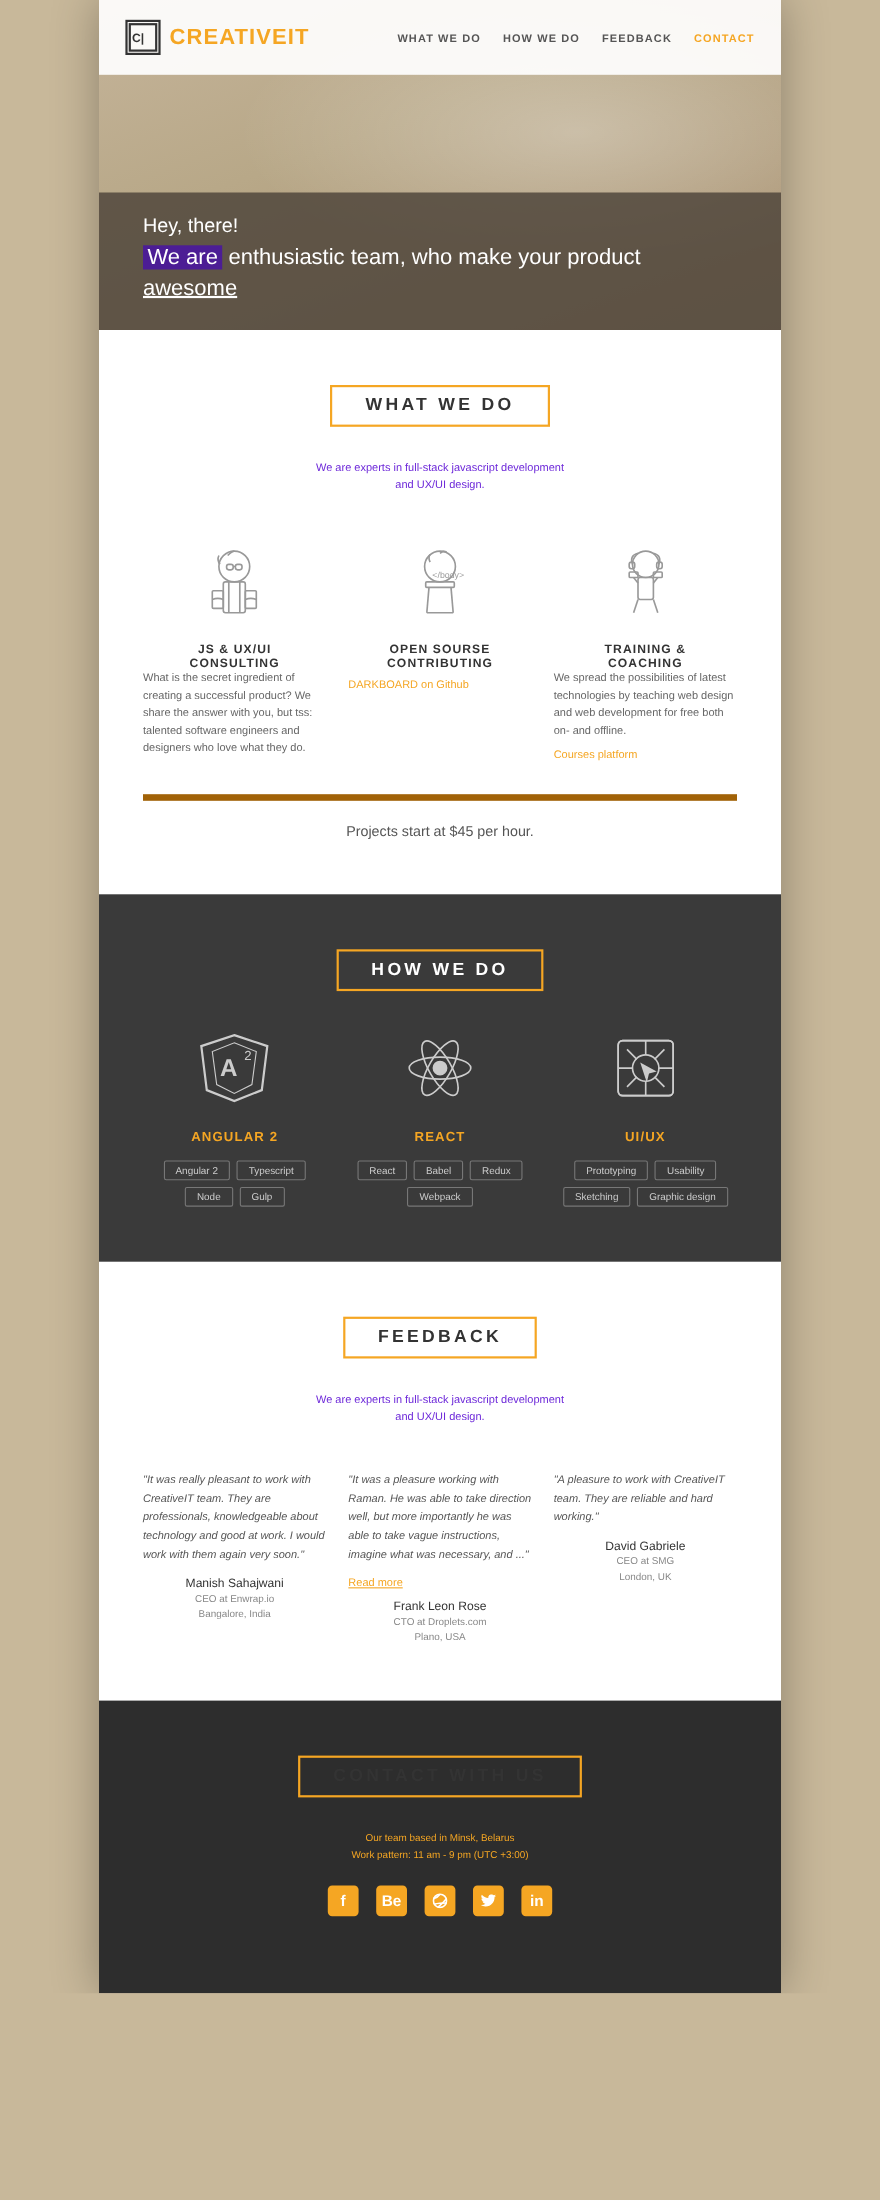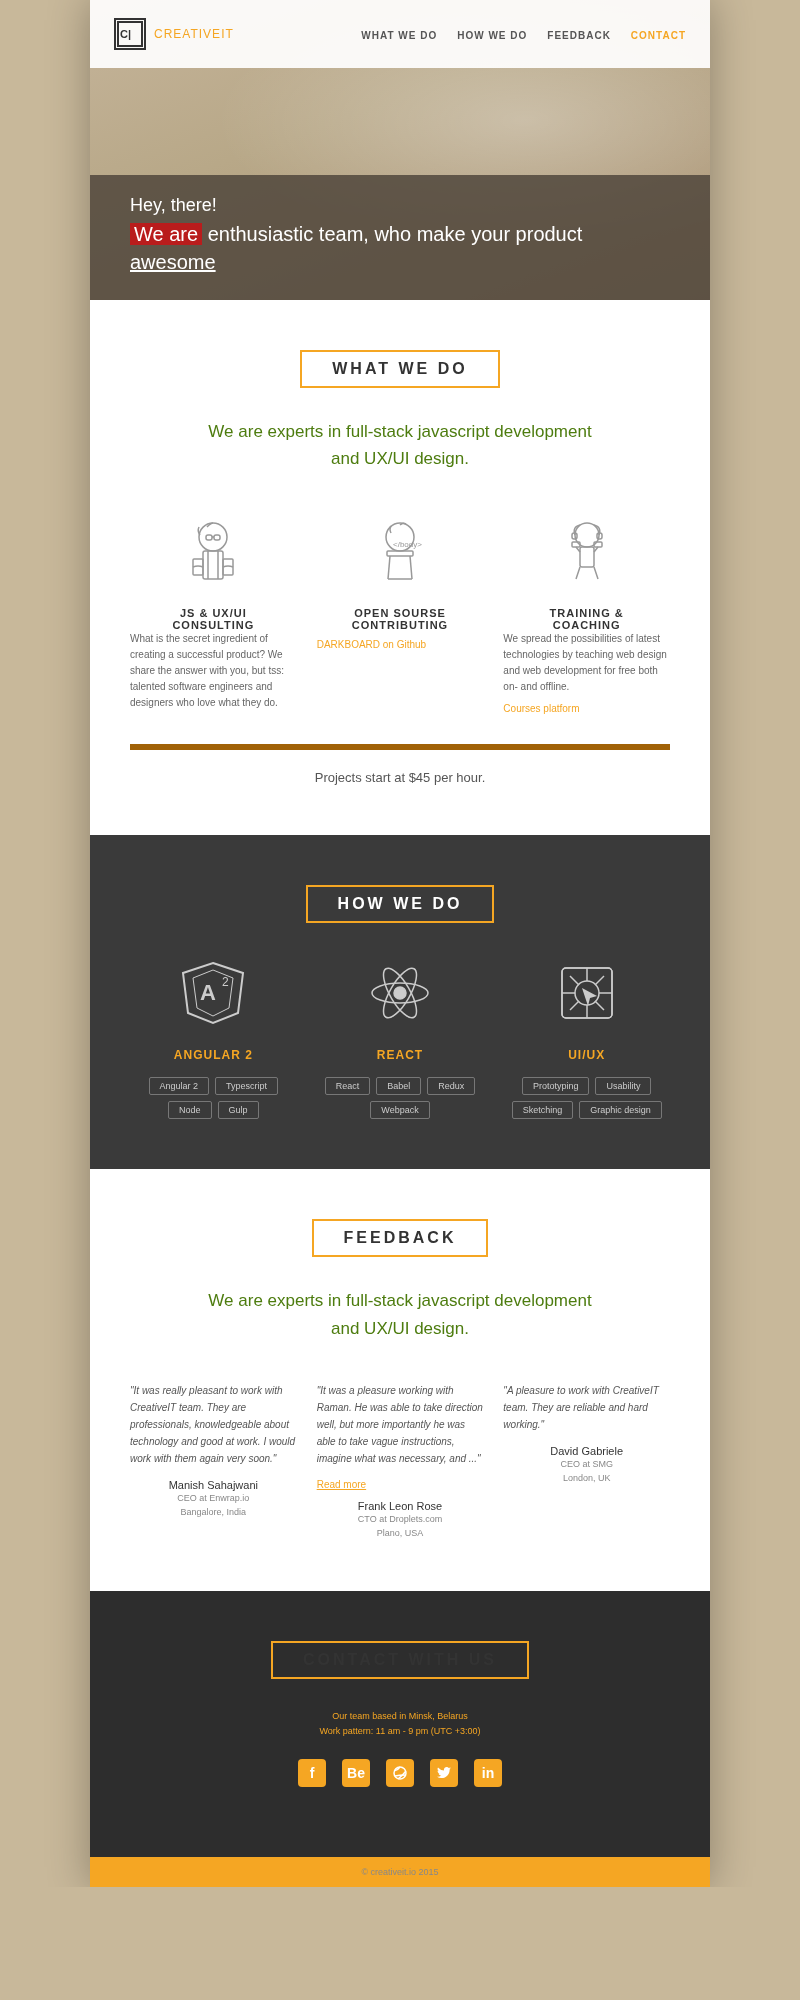--- a/index.html
+++ b/index.html
@@ -59,22 +59,22 @@
       height: 32px;
       border: 2px solid #333;
       display: flex;
       align-items: center;
       justify-content: center;
       font-size: 10px;
       font-weight: bold;
       color: #333;
     }
     .logo-text {
-      font-size: 12px;
-      font-weight: normal;
+      font-size: 20px;
+      font-weight: bold;
       color: #333;
       letter-spacing: 1px;
     }
     .logo-text span {
       color: #f5a623;
     }
     .nav-links {
       display: flex;
       gap: 20px;
       list-style: none;
@@ -102,21 +102,21 @@
       font-size: 18px;
       color: #fff;
       margin-bottom: 4px;
     }
     .hero-content .tagline {
       font-size: 20px;
       color: #fff;
       line-height: 1.4;
     }
     .hero-content .tagline .highlight {
-      background: #b91c1c;
+      background: #4c1d95;
       padding: 0 4px;
     }
     .hero-content .tagline .underline {
       text-decoration: underline;
     }
 
     
     .section {
       padding: 50px 40px;
       text-align: center;
@@ -138,22 +138,22 @@
       font-weight: bold;
       letter-spacing: 3px;
       color: #333;
       margin-bottom: 30px;
     }
     .section.dark .section-title {
       color: #fff;
     }
 
     .section-subtitle {
-      font-size: 17px;
-      color: #4d7c0f;
+      font-size: 10px;
+      color: #6d28d9;
       margin-bottom: 40px;
       line-height: 1.6;
     }
 
     
     .services-grid {
       display: flex;
       gap: 20px;
       text-align: left;
       margin-bottom: 30px;
@@ -552,15 +552,14 @@
       </div>
       <div class="social-icon">
         <svg width="14" height="12" viewBox="0 0 14 12" fill="white">
           <path d="M14 1.4a5.8 5.8 0 0 1-1.6.5A2.8 2.8 0 0 0 13.6.2a5.6 5.6 0 0 1-1.8.7A2.8 2.8 0 0 0 9.7 0C8.1 0 6.9 1.3 6.9 2.8c0 .2 0 .4.1.6A8 8 0 0 1 1 .5 2.8 2.8 0 0 0 1.9 4.2a2.8 2.8 0 0 1-1.3-.4v.1c0 1.4 1 2.5 2.3 2.8-.2.1-.5.1-.8.1-.2 0-.4 0-.5-.1.4 1.1 1.4 1.9 2.7 1.9a5.6 5.6 0 0 1-3.5 1.2H0a7.9 7.9 0 0 0 4.4 1.3c5.3 0 8.2-4.4 8.2-8.2v-.4A5.9 5.9 0 0 0 14 1.4z"></path>
         </svg>
       </div>
       <div class="social-icon">in</div>
     </div>
   </div>
 
-  <div class="footer-copy">© creativeit.io 2015</div>
 
 </div>
 
 </body></html>

